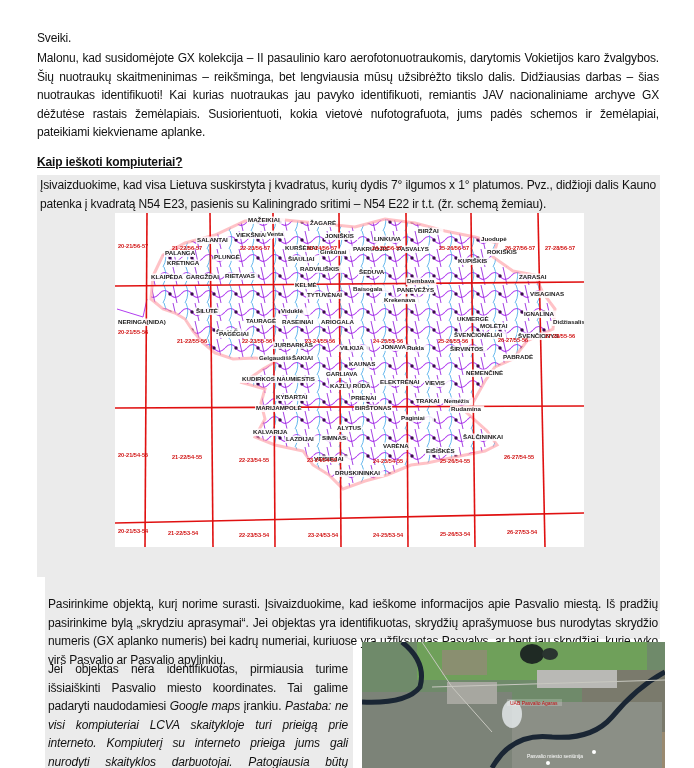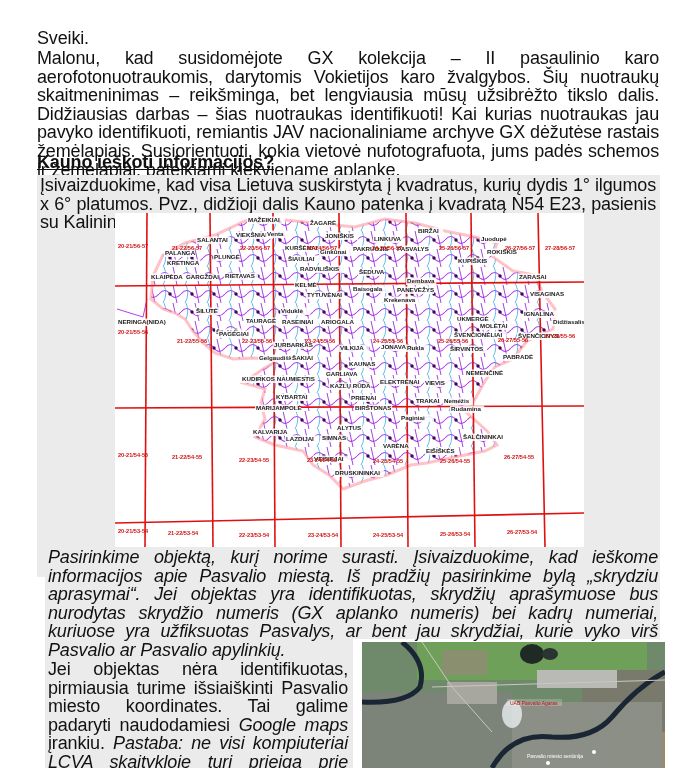--- a/index.html
+++ b/index.html
@@ -1,57 +1,57 @@
 <!DOCTYPE html>
 <html><head>
 <meta charset="utf-8">
 <style>
   html, body { margin: 0; padding: 0; }
   body {
     width: 694px; height: 768px; overflow: hidden; background: #ffffff;
     font-family: "Liberation Sans", sans-serif; color: #111; position: relative;
   }
   .p {
-    position: absolute; font-size: 18px; line-height: 18.6px; text-align: justify;
+    position: absolute; font-size: 12px; line-height: 18.6px; text-align: justify;
     text-align-last: left; letter-spacing: -0.15px;
   }
   #greeting { left: 37px; top: 29px; }
   #intro { left: 37px; top: 49px; width: 622px; }
   #heading { left: 37px; top: 153px; font-weight: bold; text-decoration: underline; }
   .gray { position: absolute; background: #ebebeb; }
   #gray1 { left: 37px; top: 175px; width: 623px; height: 402px; }
   #gray2 { left: 45px; top: 577px; width: 615px; height: 62px; }
   #gray3 { left: 45px; top: 639px; width: 308px; height: 129px; }
   #squares-text { left: 40px; top: 176px; width: 616px; }
-  #object-text { left: 48px; top: 548px; width: 610px; font-style: italic; }
+  #object-text { left: 48px; top: 595px; width: 610px; }
   #coords-text { left: 48px; top: 660px; width: 300px; }
   #coords-text i { }
   #map {
     position: absolute; left: 115px; top: 213px; width: 469px; height: 334px;
     background: #ffffff; overflow: hidden;
   }
   #map svg { display: block; }
   .lbl { font-family: "Liberation Sans", sans-serif; font-size: 6.2px; fill: #222; font-weight: bold; }
   .glbl { font-family: "Liberation Sans", sans-serif; font-size: 5.6px; fill: #d01010; font-weight: bold; }
   #sat {
     position: absolute; left: 362px; top: 642px; width: 303px; height: 126px; overflow: hidden;
   }
 </style>
 </head>
 <body>
 
 <div class="p" id="greeting">Sveiki.</div>
 <div class="p" id="intro">Malonu, kad susidomėjote GX kolekcija – II pasaulinio karo aerofotonuotraukomis, darytomis Vokietijos karo žvalgybos. Šių nuotraukų skaitmeninimas – reikšminga, bet lengviausia mūsų užsibrėžto tikslo dalis. Didžiausias darbas – šias nuotraukas identifikuoti! Kai kurias nuotraukas jau pavyko identifikuoti, remiantis JAV nacionaliniame archyve GX dėžutėse rastais žemėlapiais. Susiorientuoti, kokia vietovė nufotografuota, jums padės schemos ir žemėlapiai, pateikiami kiekviename aplanke.</div>
-<div class="p" id="heading">Kauno ieškoti informacijos?</div>
+<div class="p" id="heading">Kaip ieškoti kompiuteriai?</div>
 
 <div class="gray" id="gray1"></div>
 <div class="gray" id="gray2"></div>
 <div class="gray" id="gray3"></div>
 
-<div class="p" id="squares-text">Įsivaizduokime, kad visa Lietuva suskirstyta į kvadratus, kurių dydis 1° ilgumos x 6° platumos. Pvz., didžioji dalis Kauno patenka į kvadratą N54 E23, pasienis su Kaliningrado sritimi – N54 E22 ir t.t. (žr. schemą žemiau).</div>
+<div class="p" id="squares-text">Įsivaizduokime, kad visa Lietuva suskirstyta į kvadratus, kurių dydis 7° ilgumos x 1° platumos. Pvz., didžioji dalis Kauno patenka į kvadratą N54 E23, pasienis su Kaliningrado sritimi – N54 E22 ir t.t. (žr. schemą žemiau).</div>
 
 <div id="map">
   <svg id="map-svg" width="469" height="334" viewBox="0 0 469 334" xmlns="http://www.w3.org/2000/svg">
     <defs>
       <pattern id="roads" width="22" height="18" patternUnits="userSpaceOnUse">
         <path d="M0 9 Q6 2 11 9 T22 9" stroke="#b23ef0" stroke-width="1.1" fill="none"></path>
         <path d="M5 0 Q9 9 4 18" stroke="#3fa6e8" stroke-width="0.8" fill="none"></path>
         <path d="M14 0 L18 18" stroke="#9b2be0" stroke-width="0.9" fill="none"></path>
         <circle cx="11" cy="9" r="1.7" fill="#3a0a4a"></circle>
       </pattern>

